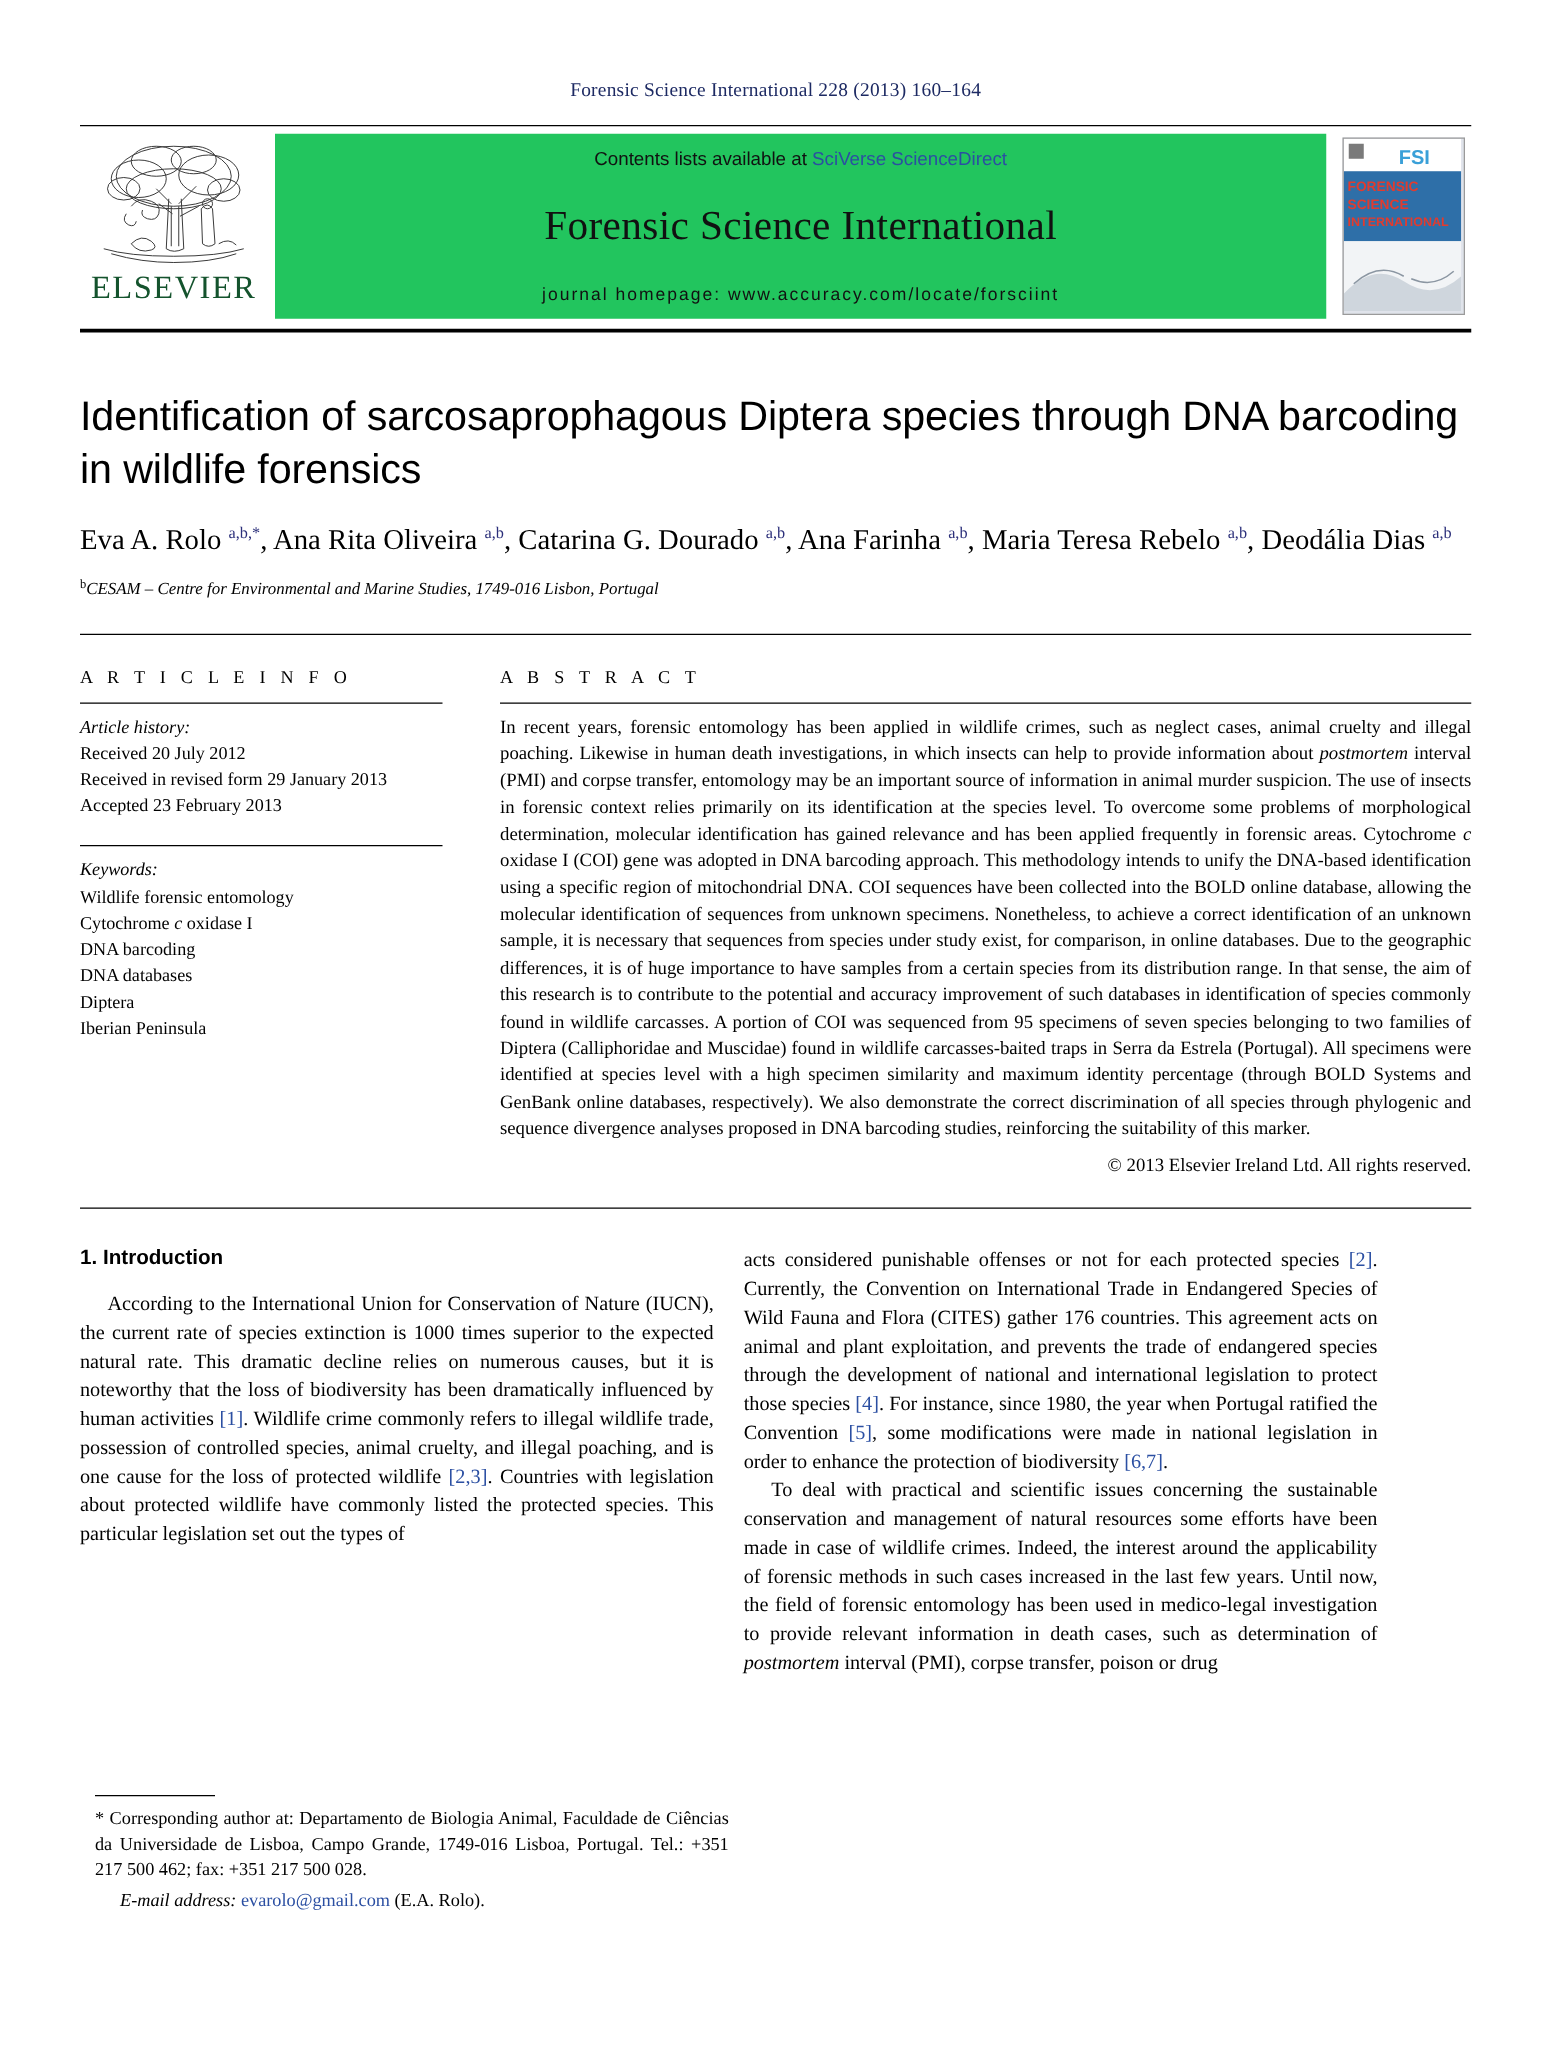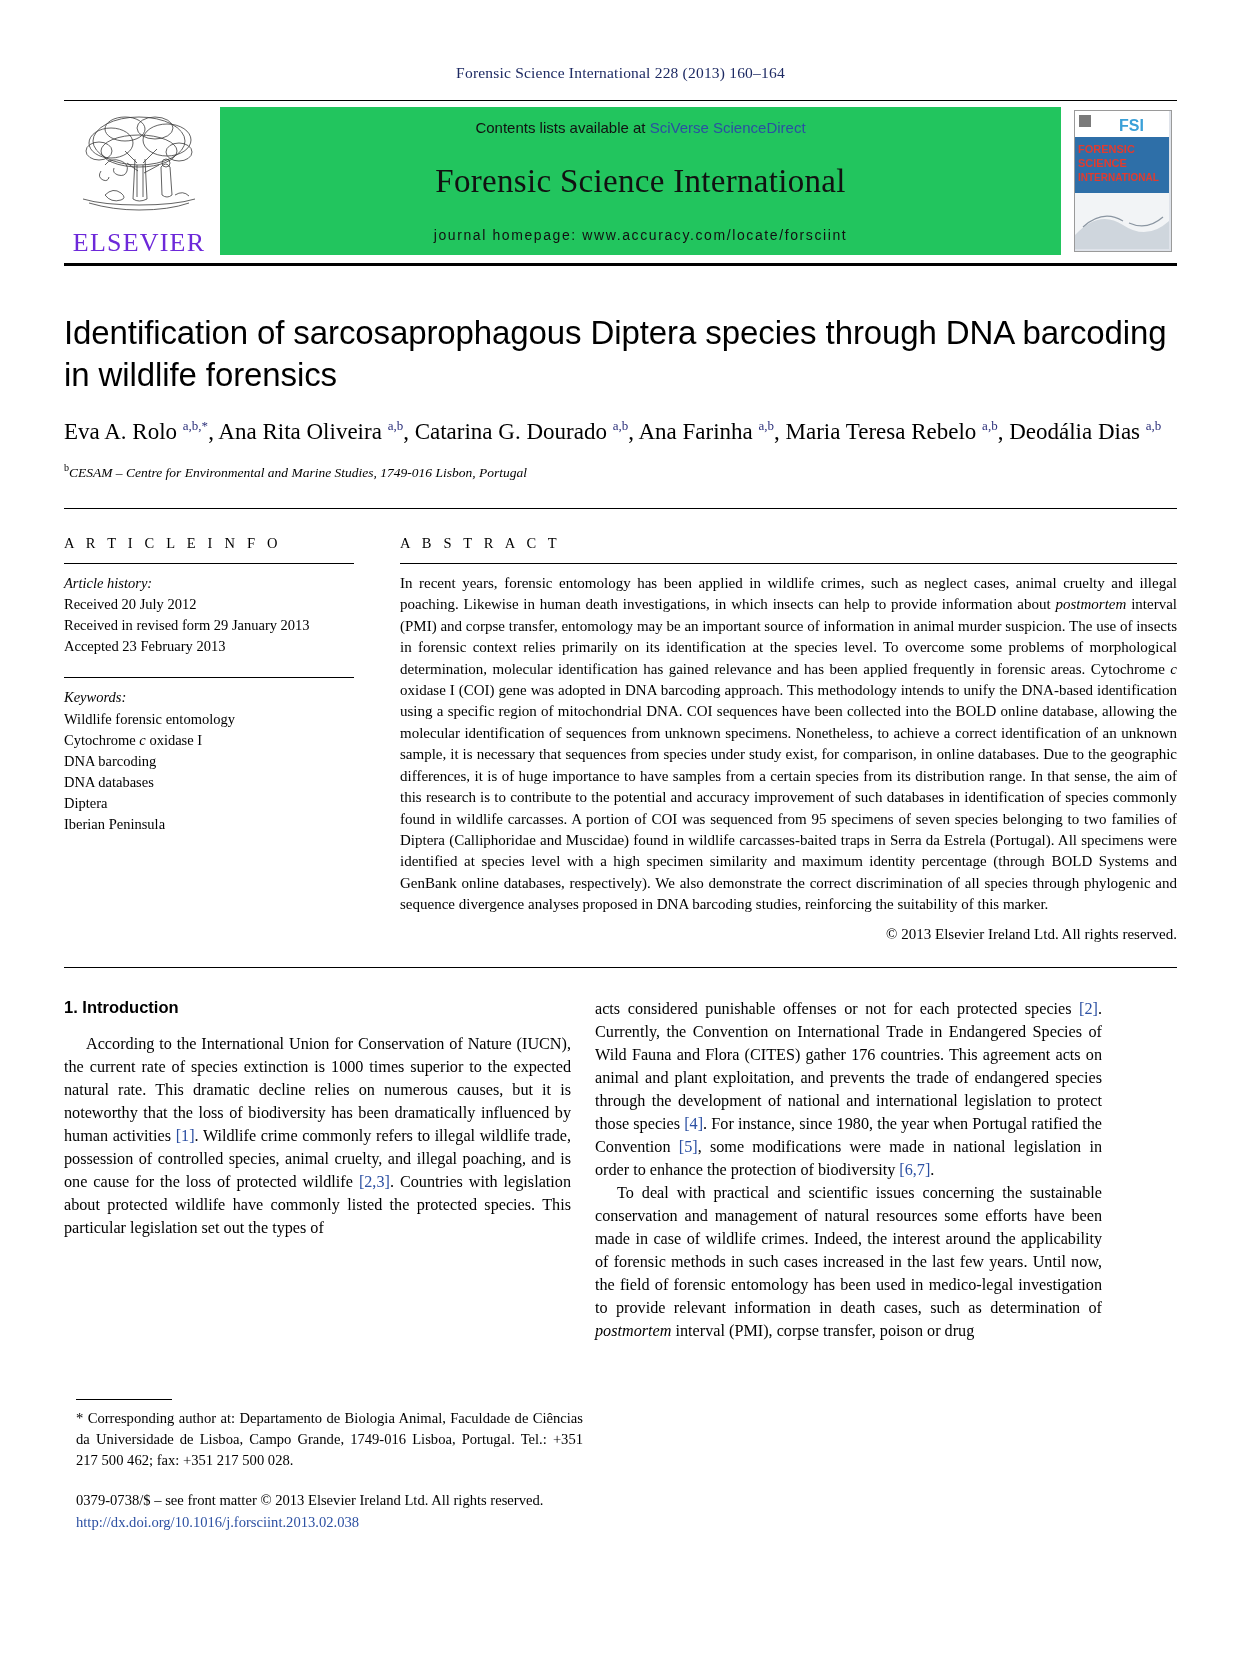--- a/index.html
+++ b/index.html
@@ -48,22 +48,22 @@
     flex-direction: column;
     align-items: center;
     justify-content: flex-start;
     padding-top: 6px;
   }
   .tree-svg { display:block; }
   .elsevier-word {
     font-family: "Liberation Serif", serif;
     font-size: 26px;
     letter-spacing: 1.2px;
-    color: #6d28d9;
-    margin-top: 13px;
+    color: #14532d;
+    margin-top: 0;
   }
   .masthead-center {
     flex: 1 1 auto;
     background: #22c55e;
     margin: 6px 0 4px 6px;
     display: flex;
     flex-direction: column;
     align-items: center;
     justify-content: space-between;
     padding: 12px 10px 12px 10px;
@@ -347,24 +347,21 @@
 
   <div class="two-col">
     <div class="col" style="height:535px;">
       <h2 class="sec-head">1.  Introduction</h2>
       <p class="para">According to the International Union for Conservation of Nature (IUCN), the current rate of species extinction is 1000 times superior to the expected natural rate. This dramatic decline relies on numerous causes, but it is noteworthy that the loss of biodiversity has been dramatically influenced by human activities <span class="ref">[1]</span>. Wildlife crime commonly refers to illegal wildlife trade, possession of controlled species, animal cruelty, and illegal poaching, and is one cause for the loss of protected wildlife <span class="ref">[2,3]</span>. Countries with legislation about protected wildlife have commonly listed the protected species. This particular legislation set out the types of</p>
 
       <div class="footnote-wrap">
         <div class="fn-rule"></div>
         <div class="footnote">
           <span><span class="star">*</span> Corresponding author at: Departamento de Biologia Animal, Faculdade de Ciências da Universidade de Lisboa, Campo Grande, 1749-016 Lisboa, Portugal. Tel.: +351 217 500 462; fax: +351 217 500 028.</span>
-        </div>
-        <div class="issn-block">
-          <div>0379-0738/$ – see front matter © 2013 Elsevier Ireland Ltd. All rights reserved.</div>
-          <div class="link">http://dx.doi.org/10.1016/j.forsciint.2013.02.038</div>
+          <span class="email-line"><span class="it">E-mail address:</span> <span class="link">evarolo@gmail.com</span> <span>(E.A. Rolo).</span></span>
         </div>
       </div>
     </div>
 
     <div class="col">
       <p class="para" style="text-indent:0;">acts considered punishable offenses or not for each protected species <span class="ref">[2]</span>. Currently, the Convention on International Trade in Endangered Species of Wild Fauna and Flora (CITES) gather 176 countries. This agreement acts on animal and plant exploitation, and prevents the trade of endangered species through the development of national and international legislation to protect those species <span class="ref">[4]</span>. For instance, since 1980, the year when Portugal ratified the Convention <span class="ref">[5]</span>, some modifications were made in national legislation in order to enhance the protection of biodiversity <span class="ref">[6,7]</span>.</p>
       <p class="para">To deal with practical and scientific issues concerning the sustainable conservation and management of natural resources some efforts have been made in case of wildlife crimes. Indeed, the interest around the applicability of forensic methods in such cases increased in the last few years. Until now, the field of forensic entomology has been used in medico-legal investigation to provide relevant information in death cases, such as determination of <i>postmortem</i> interval (PMI), corpse transfer, poison or drug</p>
     </div>
   </div>
 

